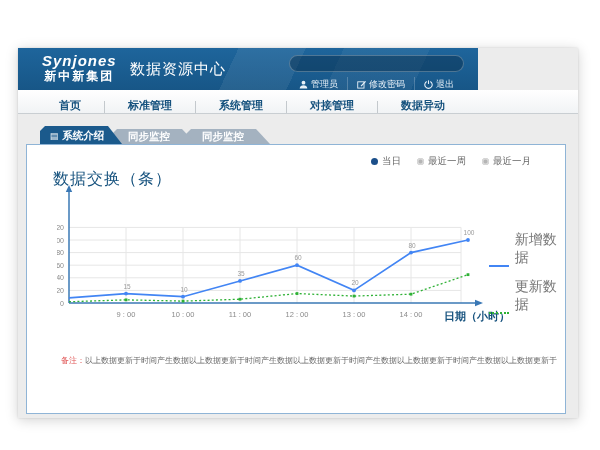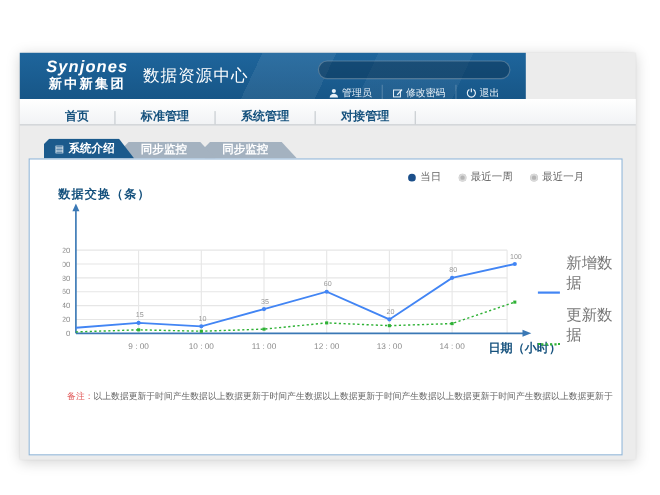--- a/index.html
+++ b/index.html
@@ -47,21 +47,21 @@
   
   .panel { position:absolute; left:8px; top:96px; width:540px; height:270px;
            background:#ffffff; border:1px solid #8fb4d6; }
 
   .period-row { position:absolute; right:34px; top:10px; display:flex; gap:16px; align-items:center; }
   .period { display:flex; align-items:center; gap:4px; font-size:9.5px; color:#666; cursor:pointer; }
   .p-dot { width:7px; height:7px; border-radius:50%; display:inline-block; }
   .p-dot.sel { background:#1b4f8a; }
   .p-dot.unsel { background:#b5b5b5; box-shadow:inset 0 0 0 1.5px #d9d9d9; }
 
-  .ylabel { position:absolute; left:26px; top:24px; color:#16527e; font-size:11px; font-weight:bold; letter-spacing:1px; }
+  .ylabel { position:absolute; left:26px; top:24px; color:#16527e; font-size:16px; font-weight:normal; letter-spacing:1px; }
   .xlabel { position:absolute; left:417px; top:164px; color:#16527e; font-size:11px; font-weight:bold; }
 
   .chart-svg { position:absolute; left:30px; top:38px; }
 
   .legend { position:absolute; left:462px; top:86px; display:flex; flex-direction:column; gap:11px; }
   .legend-row { display:flex; align-items:flex-end; gap:6px; font-size:14px; color:#777; }
   .leg-line { width:22px; height:0; }
   .leg-solid  { border-top:2px solid #4285f4; }
   .leg-dotted { border-top:2px dotted #2eb135; }
 
@@ -112,20 +112,21 @@
 
   <div class="nav">
     <span class="nav-item">首页</span>
     <span class="nav-sep"></span>
     <span class="nav-item">标准管理</span>
     <span class="nav-sep"></span>
     <span class="nav-item">系统管理</span>
     <span class="nav-sep"></span>
     <span class="nav-item">对接管理</span>
     <span class="nav-sep"></span>
+    <span class="nav-item">数据异动</span>
   </div>
 
   <div class="tabs">
     <div class="tab tab-active">
       <span class="tab-ico">▤</span><span>系统介绍</span>
     </div>
     <div class="tab tab-inactive tab-2">同步监控</div>
     <div class="tab tab-inactive tab-3">同步监控</div>
   </div>
 

